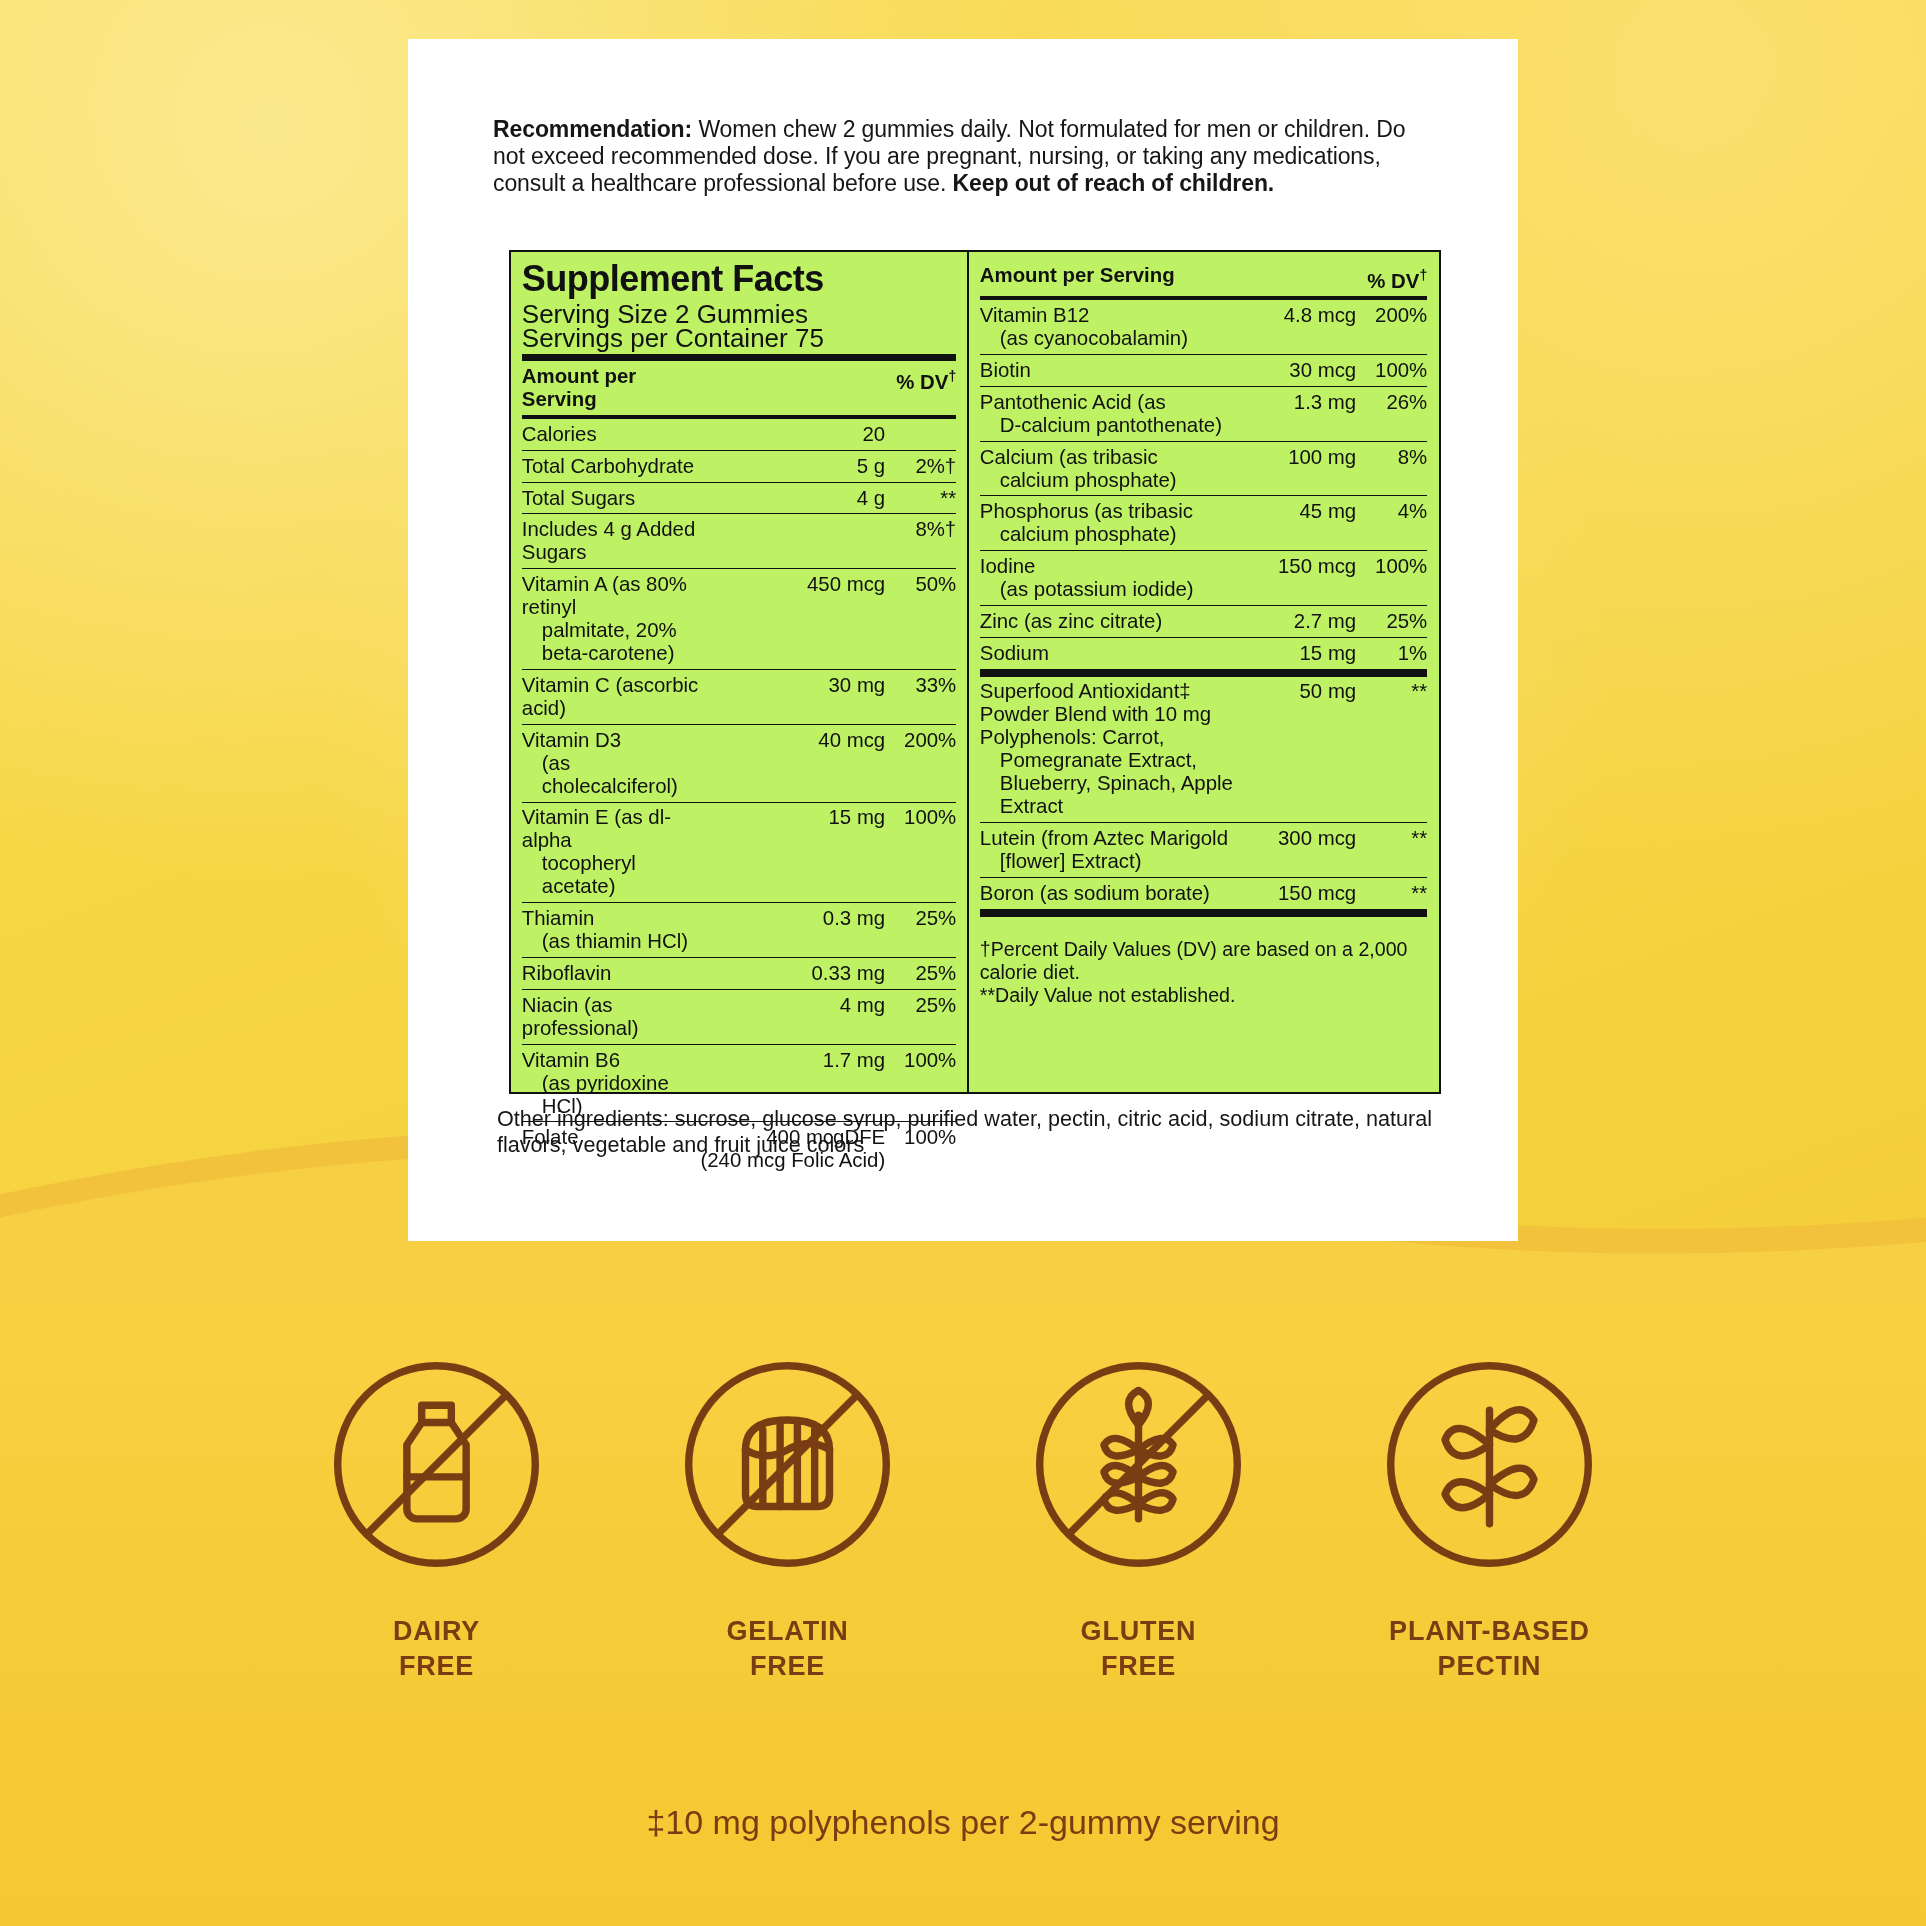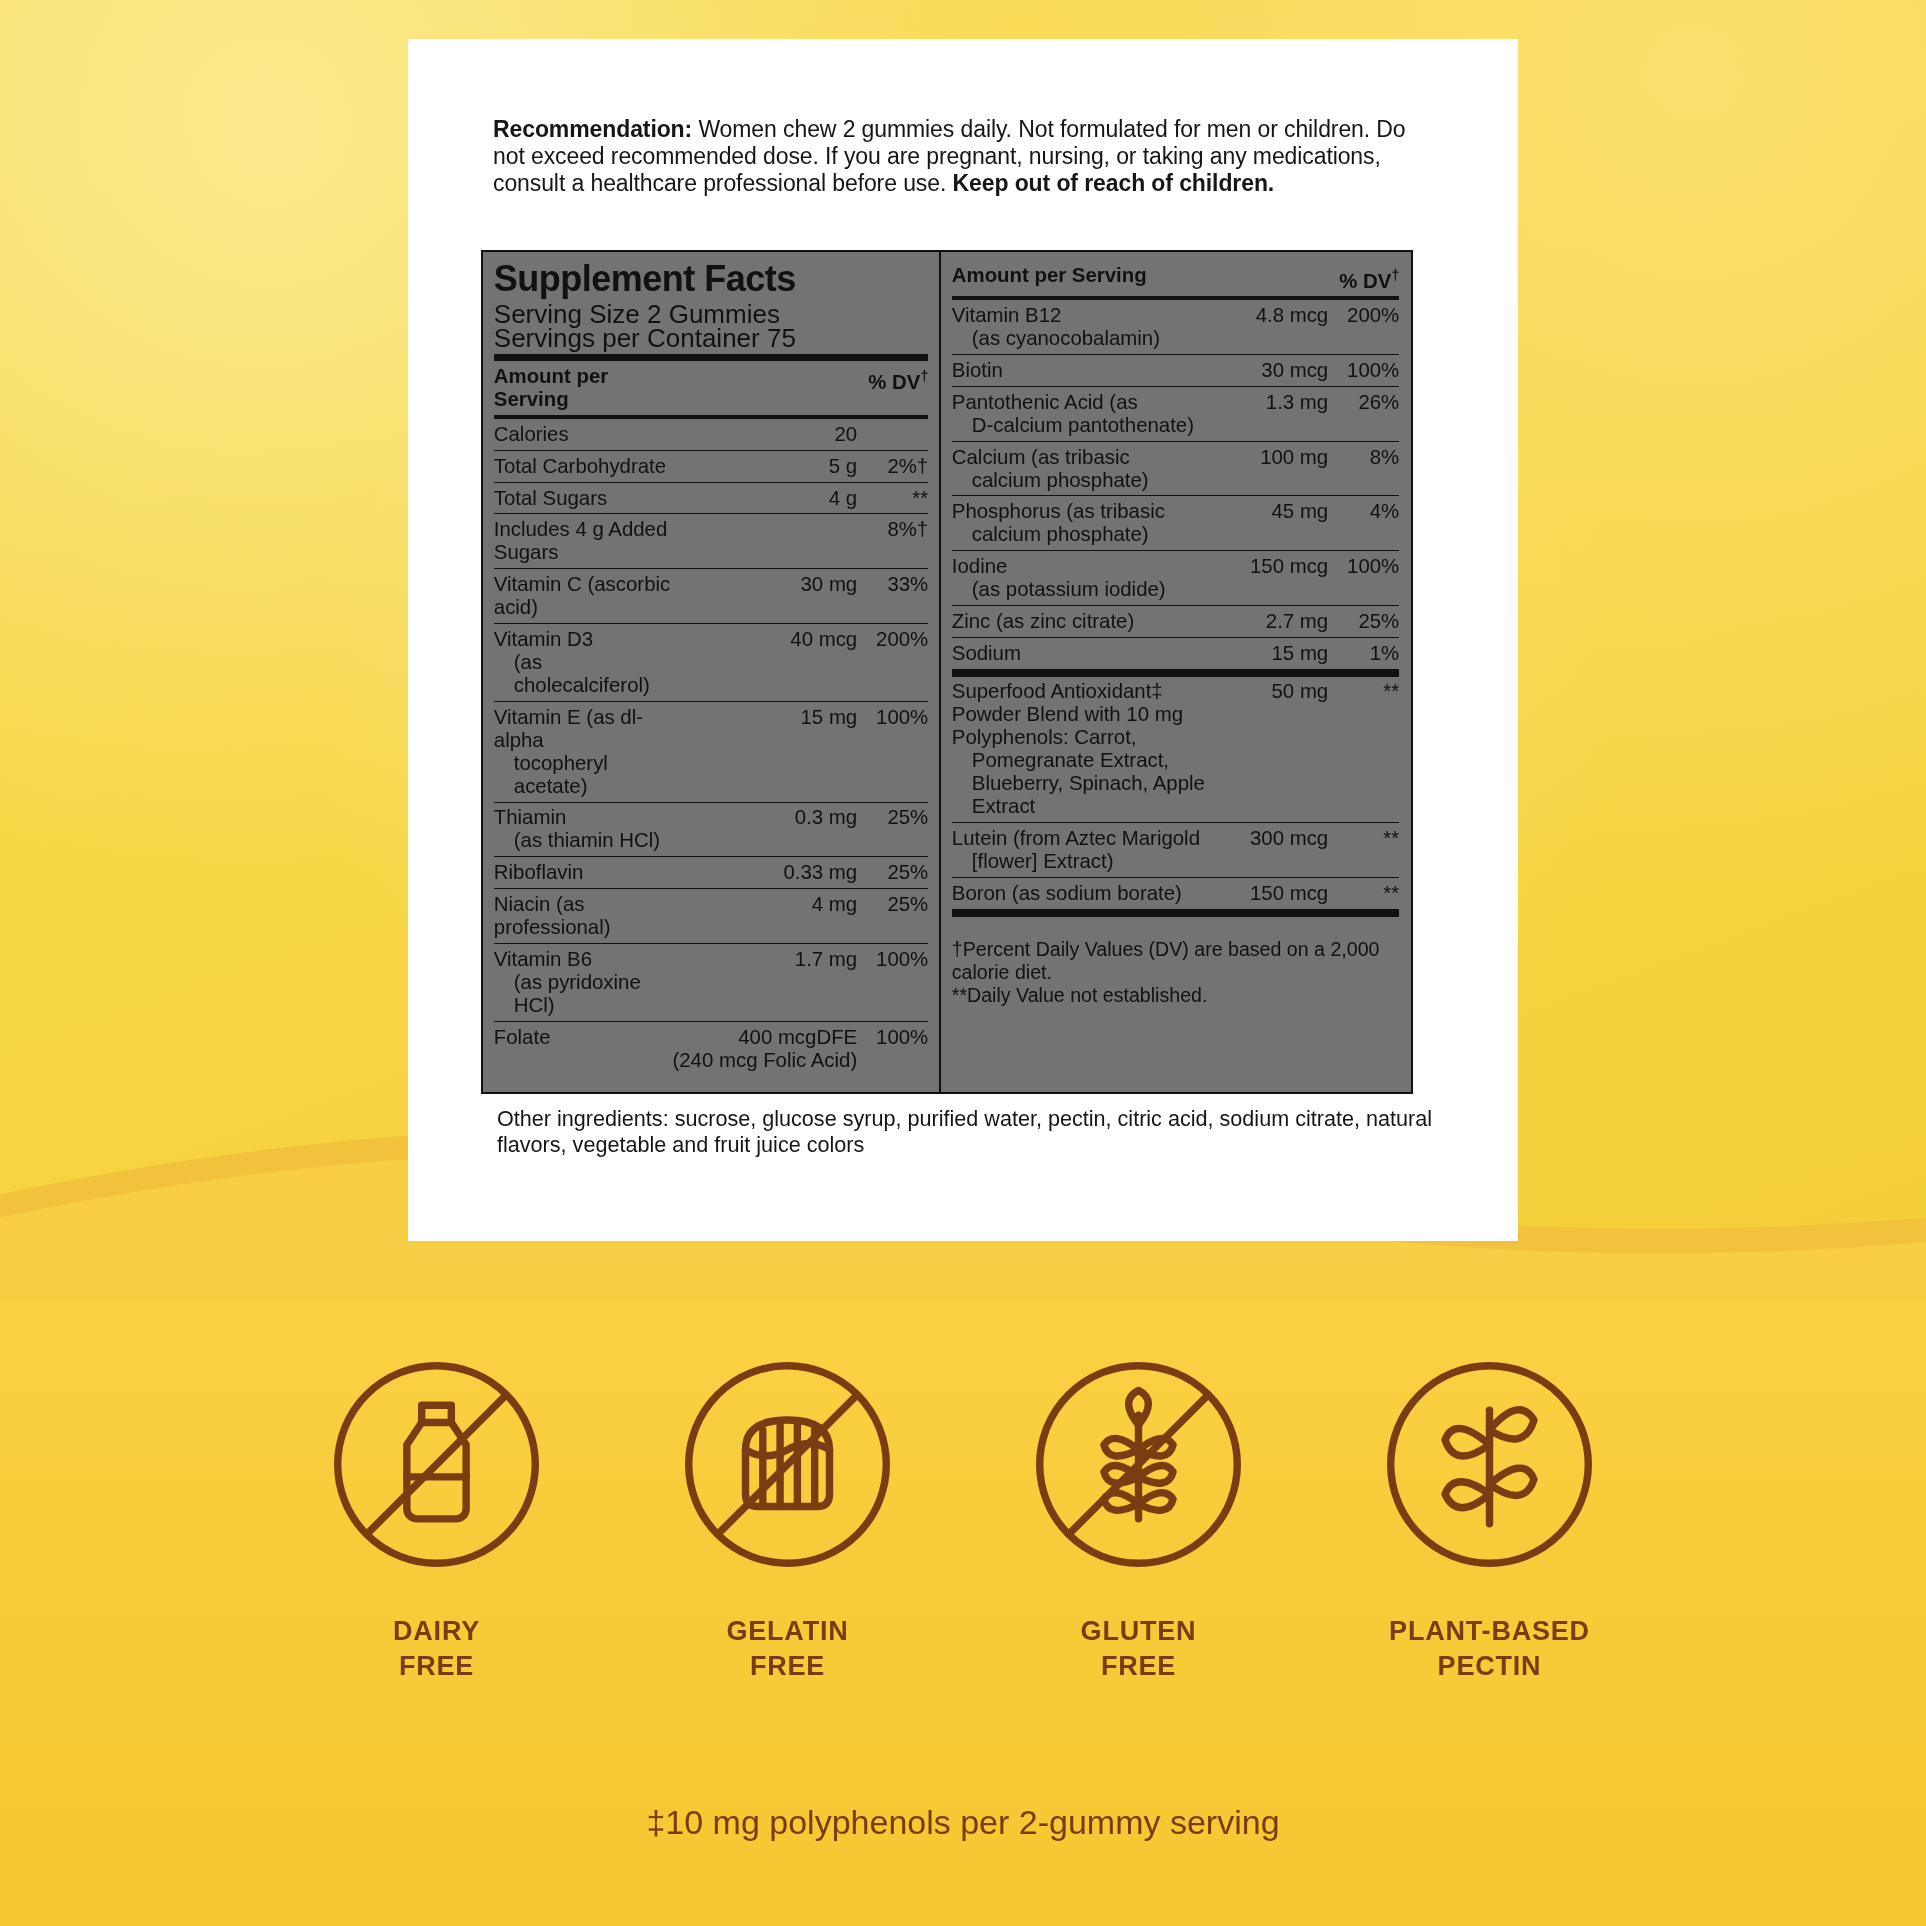--- a/index.html
+++ b/index.html
@@ -36,23 +36,23 @@
   }
   .rec-text{
     font-size:23px;line-height:27px;color:#161616;
     width:936px;
     letter-spacing:-0.1px;
   }
   .rec-text b{font-weight:bold;}
 
   
   #sf-wrap{
-    position:absolute;left:481px;top:250px;width:932px;height:844px;
+    position:absolute;left:509px;top:250px;width:932px;height:844px;
     border:2.3px solid #111;
-    background:#737373;
+    background:#bef264;
     display:flex;
     box-sizing:border-box;
   }
   .sf-col{box-sizing:border-box;}
   .sf-left{width:458px;border-right:2.3px solid #111;padding:0 10.8px 0 10.8px;}
   .sf-right{width:469px;padding:0 10.8px 0 10.8px;}
 
   .sf-title{
     font-size:36px;font-weight:bold;color:#111;letter-spacing:-0.5px;
     margin:6.2px 0 1.5px 0;
@@ -150,20 +150,29 @@
         <td class="nm indent1">Total Sugars</td>
         <td class="amt">4 g</td>
         <td class="dv">**</td>
       </tr>
       <tr>
         <td class="nm indent2">Includes 4 g Added Sugars</td>
         <td class="amt"></td>
         <td class="dv">8%†</td>
       </tr>
 
+      <tr>
+        <td class="nm">
+          <span>Vitamin A (as 80% retinyl</span>
+          <span class="sub">palmitate, 20%</span>
+          <span class="sub">beta-carotene)</span>
+        </td>
+        <td class="amt">450 mcg</td>
+        <td class="dv">50%</td>
+      </tr>
 
       <tr>
         <td class="nm">Vitamin C (ascorbic acid)</td>
         <td class="amt">30 mg</td>
         <td class="dv">33%</td>
       </tr>
 
       <tr>
         <td class="nm">
           <span>Vitamin D3</span>

